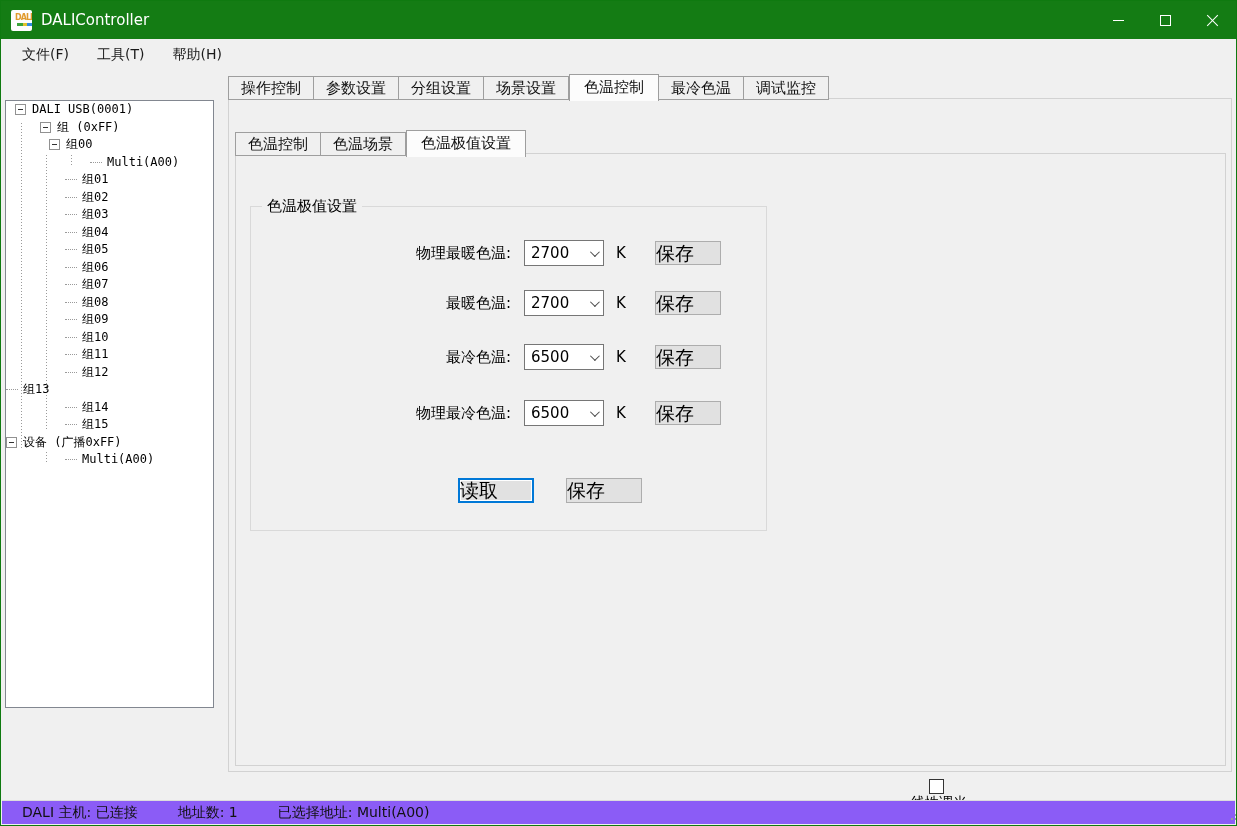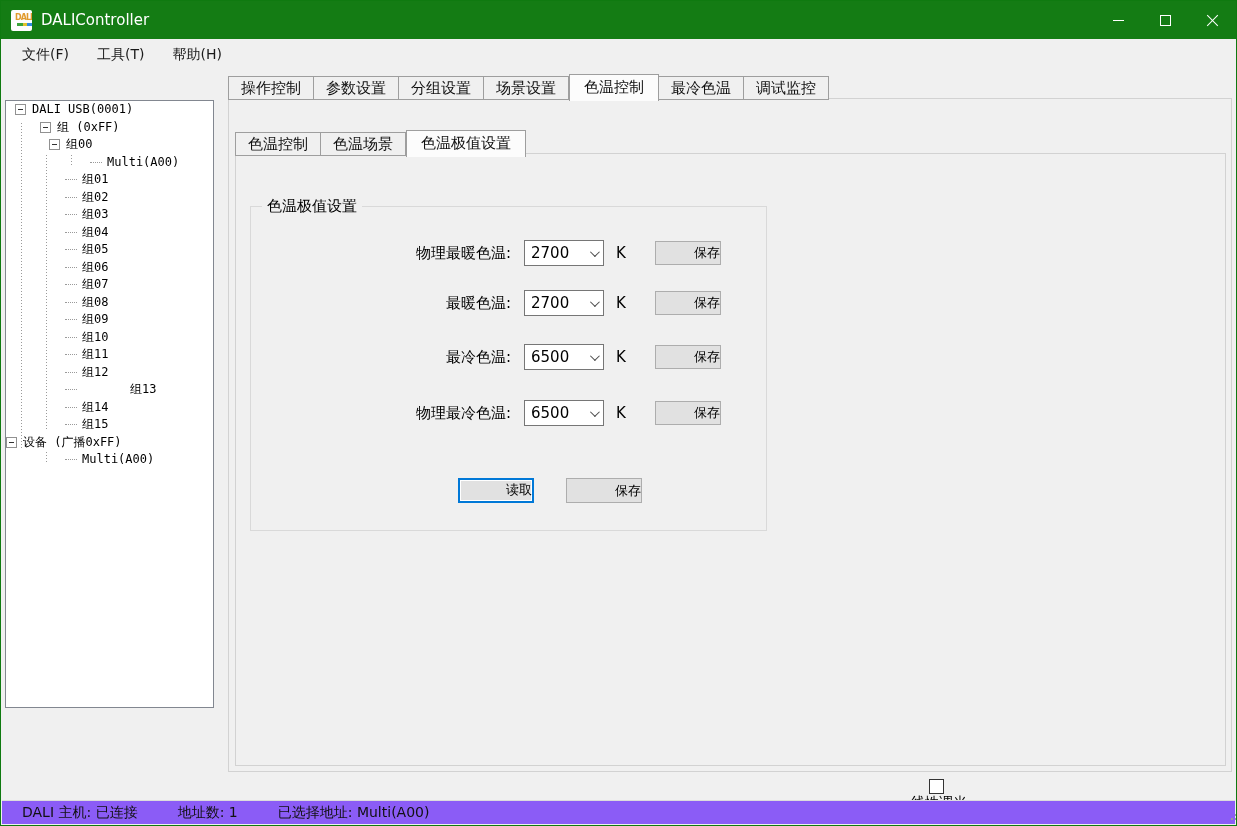--- a/index.html
+++ b/index.html
@@ -47,21 +47,21 @@
 
   
   .groupbox { position:absolute; left:14px; top:52px; width:517px; height:325px; border:1px solid #d9d9d9; }
   .group-title { position:absolute; top:-10px; left:11px; background:#f0f0f0; padding:0 5px; font-size:15px; color:#000; }
   .form-row { position:absolute; left:0; width:100%; height:26px; display:flex; align-items:center; }
   .row-label { width:260px; text-align:right; font-size:15px; color:#000; }
   .combo { margin-left:13px; width:80px; height:26px; background:#fff; border:1px solid #767676; display:flex; align-items:center; padding:0 6px; position:relative; }
   .combo-value { font-size:15px; color:#000; flex:1; }
   .chevron { width:7px; height:7px; border-right:1px solid #4a4a4a; border-bottom:1px solid #4a4a4a; transform:rotate(45deg) translateY(-2px); }
   .unit { margin-left:12px; font-size:15px; width:14px; }
-  .btn { background:#e1e1e1; border:1px solid #adadad; font-size:13px; color:#000; font-family:"DejaVu Sans", sans-serif; text-align:right; }
+  .btn { background:#e1e1e1; border:1px solid #adadad; font-size:19px; color:#000; font-family:"DejaVu Sans", sans-serif; text-align:left; }
   .row-save { margin-left:25px; width:66px; height:24px; line-height:22px; }
   .btn-read { position:absolute; left:207px; top:271px; width:76px; height:25px; border:2px solid #0078d7; box-shadow:inset 0 0 0 1px #fff; line-height:20px; }
   .btn-save2 { position:absolute; left:315px; top:271px; width:76px; height:25px; line-height:23px; }
 
   
   .check-strip { position:absolute; left:904px; top:778px; display:flex; align-items:center;flex-direction:column; }
   .checkbox { width:15px; height:15px; background:#fff; border:1px solid #333; }
   .check-label { margin-left:6px; font-size:14px; color:#000; }
 
   
@@ -163,21 +163,21 @@
         <span>组10</span>
       </div>
       <div class="tree-row" style="padding-left: 59px;">
         <span class="stub"></span>
         <span>组11</span>
       </div>
       <div class="tree-row" style="padding-left: 59px;">
         <span class="stub"></span>
         <span>组12</span>
       </div>
-      <div class="tree-row" style="padding-left: 59px; gap: 48px;">
+      <div class="tree-row" style="">
         <span class="stub"></span>
         <span>组13</span>
       </div>
       <div class="tree-row" style="padding-left: 59px;">
         <span class="stub"></span>
         <span>组14</span>
       </div>
       <div class="tree-row" style="padding-left: 59px;">
         <span class="stub"></span>
         <span>组15</span>

